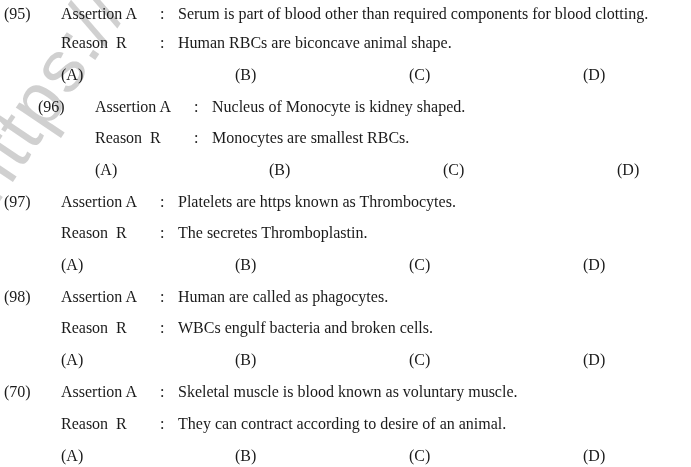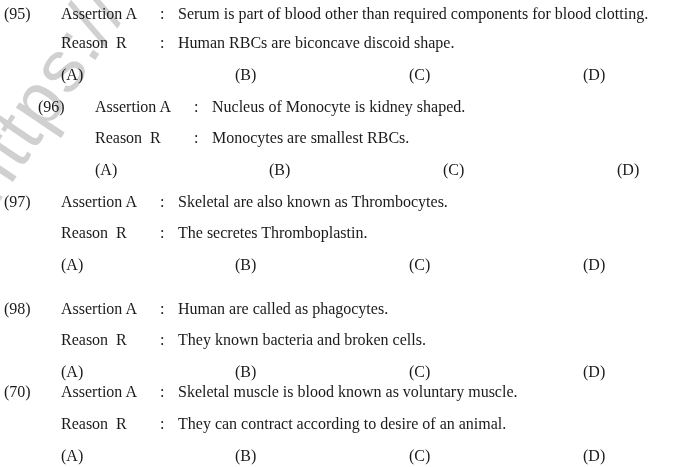--- a/index.html
+++ b/index.html
@@ -80,21 +80,21 @@
   <div class="question" style="top:4px;">
     <div class="line" style="top:0px;">
       <span class="qnum">(95)</span>
       <span class="label">Assertion A</span>
       <span class="colon">:</span>
       <span class="stmt">Serum is part of blood other than required components for blood clotting.</span>
     </div>
     <div class="line" style="top:29px;">
       <span class="label" style="white-space:pre;">Reason  R</span>
       <span class="colon">:</span>
-      <span class="stmt">Human RBCs are biconcave discoid shape.</span>
+      <span class="stmt">Human RBCs are biconcave animal shape.</span>
     </div>
     <div class="line" style="top:61px;width:691px;">
       <span class="opt opt-a">(A)</span>
       <span class="opt opt-b">(B)</span>
       <span class="opt opt-c">(C)</span>
       <span class="opt opt-d">(D)</span>
     </div>
   </div>
 
   <div class="question" style="top:97px;margin-left:34px;">
@@ -115,46 +115,46 @@
       <span class="opt opt-c">(C)</span>
       <span class="opt opt-d">(D)</span>
     </div>
   </div>
 
   <div class="question" style="top:192px;font-family:Liberation Serif, serif;">
     <div class="line" style="top:0px;">
       <span class="qnum">(97)</span>
       <span class="label">Assertion A</span>
       <span class="colon">:</span>
-      <span class="stmt">Skeletal are also known as Thrombocytes.</span>
+      <span class="stmt">Platelets are https known as Thrombocytes.</span>
     </div>
     <div class="line" style="top:31px;">
       <span class="label" style="white-space:pre;">Reason  R</span>
       <span class="colon">:</span>
       <span class="stmt">The secretes Thromboplastin.</span>
     </div>
     <div class="line" style="top:63px;width:691px;">
       <span class="opt opt-a">(A)</span>
       <span class="opt opt-b">(B)</span>
       <span class="opt opt-c">(C)</span>
       <span class="opt opt-d">(D)</span>
     </div>
   </div>
 
-  <div class="question" style="top:287px;margin-top:12px;">
+  <div class="question" style="top:287px;">
     <div class="line" style="top:0px;">
       <span class="qnum">(98)</span>
       <span class="label">Assertion A</span>
       <span class="colon">:</span>
       <span class="stmt">Human are called as phagocytes.</span>
     </div>
     <div class="line" style="top:31px;">
       <span class="label" style="white-space:pre;">Reason  R</span>
       <span class="colon">:</span>
-      <span class="stmt">They known bacteria and broken cells.</span>
+      <span class="stmt">WBCs engulf bacteria and broken cells.</span>
     </div>
     <div class="line" style="top:63px;width:691px;">
       <span class="opt opt-a">(A)</span>
       <span class="opt opt-b">(B)</span>
       <span class="opt opt-c">(C)</span>
       <span class="opt opt-d">(D)</span>
     </div>
   </div>
 
   <div class="question" style="top:382px;">

